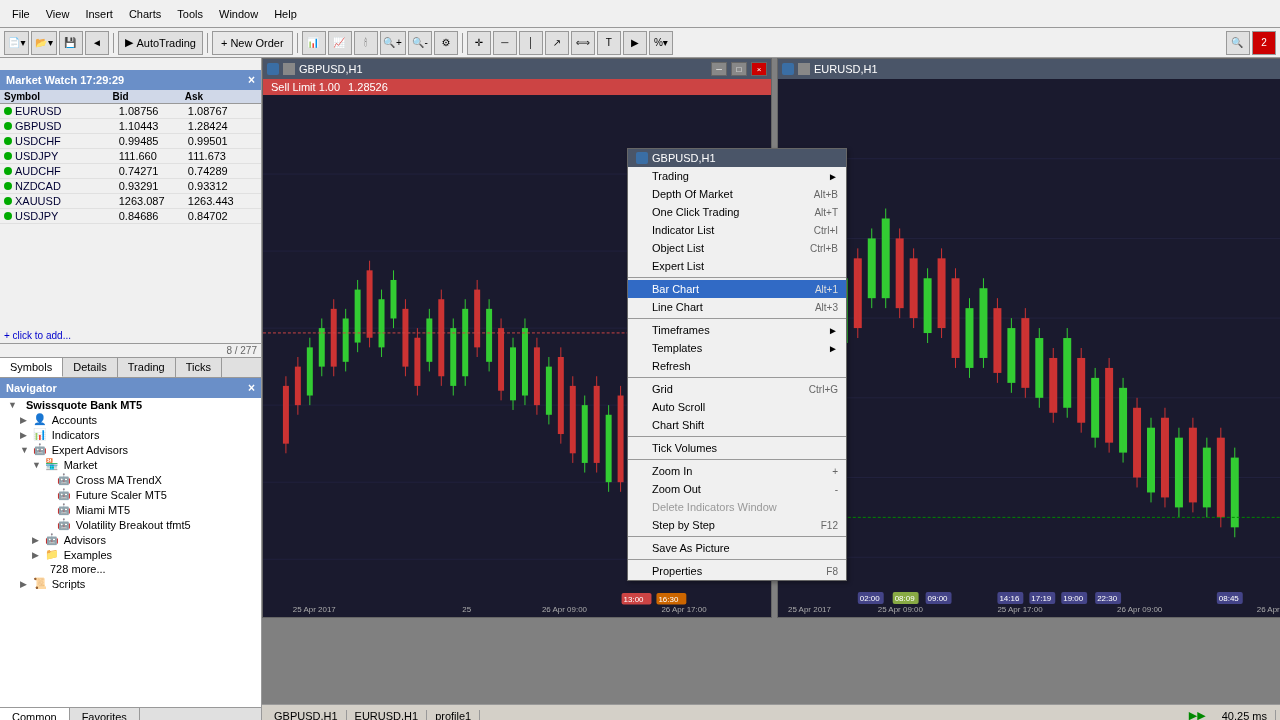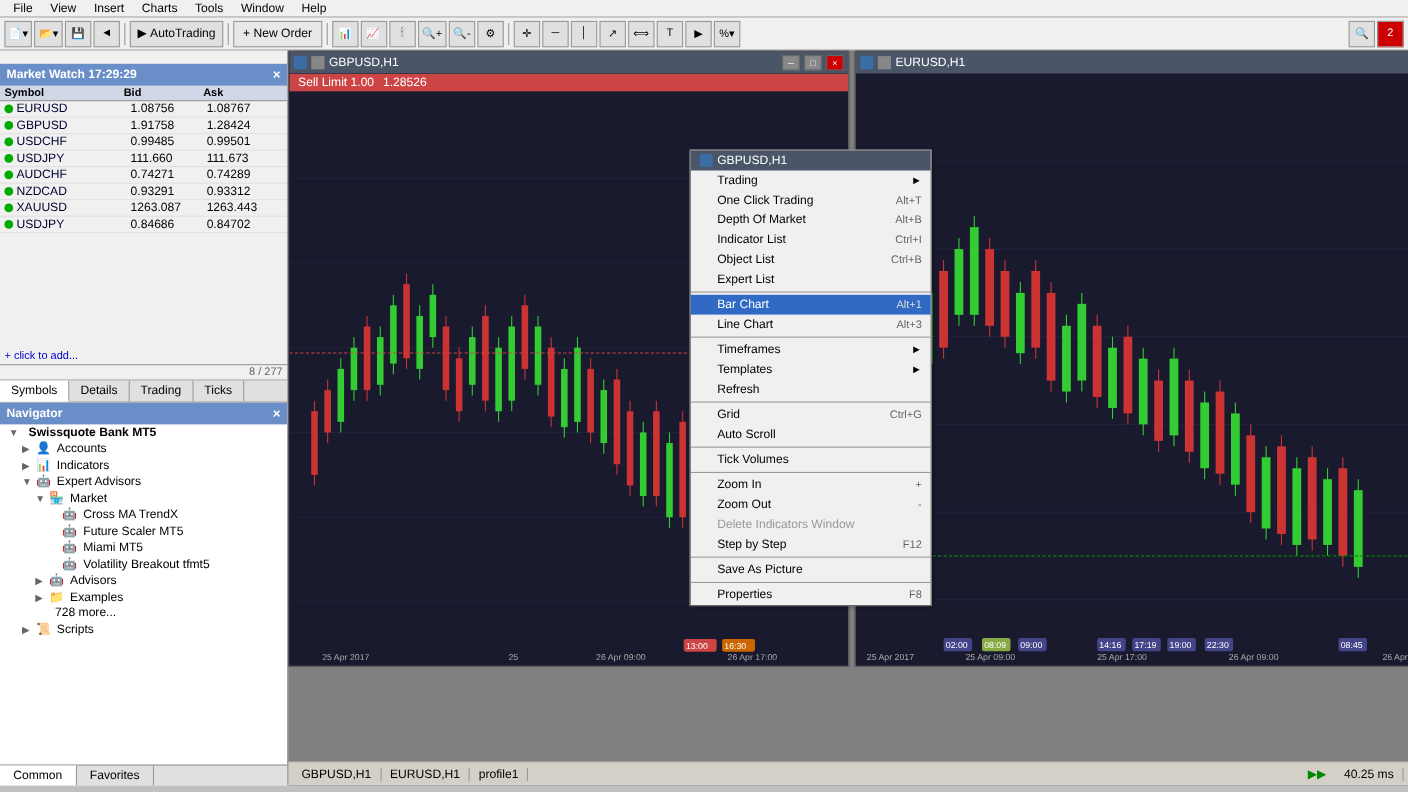--- a/index.html
+++ b/index.html
@@ -1,19 +1,19 @@
 <!DOCTYPE html>
 <html><head>
   <meta charset="utf-8">
   <style>
     * { margin: 0; padding: 0; box-sizing: border-box; }
     body { font-family: 'Segoe UI', Tahoma, Geneva, Verdana, sans-serif; font-size: 11px; background: #c0c0c0; overflow: hidden; width: 1280px; height: 720px; }
 
     
-    .menu-bar { background: #f0f0f0; border-bottom: 1px solid #999; display: flex; align-items: center; height: 16px; padding: 0 4px; }
+    .menu-bar { background: #f0f0f0; border-bottom: 1px solid #999; display: flex; align-items: center; height: 28px; padding: 0 4px; }
     .menu-item { padding: 2px 8px; cursor: pointer; color: #000; }
 
     
     .toolbar { background: #f0f0f0; border-bottom: 1px solid #999; display: flex; align-items: center; height: 30px; padding: 2px 4px; gap: 2px; }
     .toolbar-btn { background: #e0e0e0; border: 1px solid #999; height: 24px; min-width: 24px; cursor: pointer; display: flex; align-items: center; justify-content: center; font-size: 10px; padding: 0 3px; }
     .toolbar-separator { width: 1px; background: #999; height: 20px; margin: 0 2px; }
     .auto-trading-btn { background: #e0e0e0; border: 1px solid #999; height: 24px; padding: 0 6px; cursor: pointer; font-size: 11px; display: flex; align-items: center; gap: 3px; }
     .new-order-btn { background: #e8e8e8; border: 1px solid #999; height: 24px; padding: 0 8px; cursor: pointer; font-size: 11px; display: flex; align-items: center; gap: 3px; }
 
     
@@ -156,21 +156,21 @@
 
       <div class="mw-row">
     <span class="mw-dot"></span>
     <span class="mw-symbol">EURUSD</span>
     <span class="mw-bid">1.08756</span>
     <span class="mw-ask">1.08767</span>
   </div>
           <div class="mw-row">
     <span class="mw-dot"></span>
     <span class="mw-symbol">GBPUSD</span>
-    <span class="mw-bid">1.91758</span>
+    <span class="mw-bid">1.10443</span>
     <span class="mw-ask">1.28424</span>
   </div>
           <div class="mw-row">
     <span class="mw-dot"></span>
     <span class="mw-symbol">USDCHF</span>
     <span class="mw-bid">0.99485</span>
     <span class="mw-ask">0.99501</span>
   </div>
           <div class="mw-row">
     <span class="mw-dot"></span>
@@ -540,30 +540,30 @@
 
         <div id="ctx-menu-items">
             <div class="ctx-item">
     <span>Trading</span>
     <span style="display:flex;align-items:center;gap:4px;">
 
       <span class="ctx-arrow">►</span>
     </span>
   </div>
             <div class="ctx-item">
+    <span>Depth Of Market</span>
+    <span style="display:flex;align-items:center;gap:4px;">
+      <span class="ctx-shortcut">Alt+B</span>
+
+    </span>
+  </div>
+            <div class="ctx-item">
     <span>One Click Trading</span>
     <span style="display:flex;align-items:center;gap:4px;">
       <span class="ctx-shortcut">Alt+T</span>
-
-    </span>
-  </div>
-            <div class="ctx-item">
-    <span>Depth Of Market</span>
-    <span style="display:flex;align-items:center;gap:4px;">
-      <span class="ctx-shortcut">Alt+B</span>
 
     </span>
   </div>
             <div class="ctx-item">
     <span>Indicator List</span>
     <span style="display:flex;align-items:center;gap:4px;">
       <span class="ctx-shortcut">Ctrl+I</span>
 
     </span>
   </div>
@@ -621,20 +621,27 @@
             <div class="ctx-separator"></div>
             <div class="ctx-item">
     <span>Grid</span>
     <span style="display:flex;align-items:center;gap:4px;">
       <span class="ctx-shortcut">Ctrl+G</span>
 
     </span>
   </div>
             <div class="ctx-item">
     <span>Auto Scroll</span>
+    <span style="display:flex;align-items:center;gap:4px;">
+      
+      
+    </span>
+  </div>
+            <div class="ctx-item">
+    <span>Chart Shift</span>
     <span style="display:flex;align-items:center;gap:4px;">
       
       
     </span>
   </div>
             <div class="ctx-separator"></div>
             <div class="ctx-item">
     <span>Tick Volumes</span>
     <span style="display:flex;align-items:center;gap:4px;">
       

